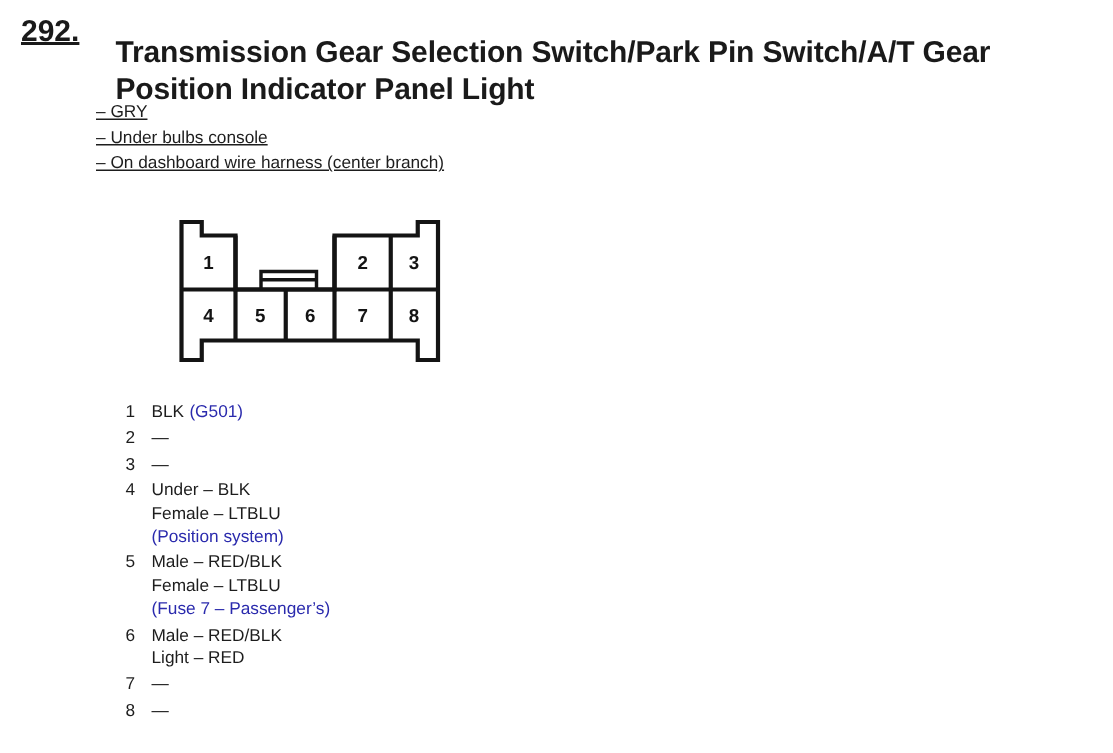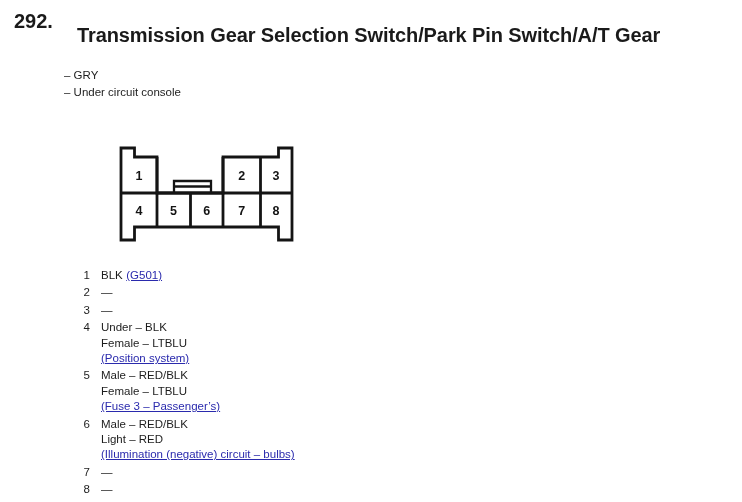--- a/index.html
+++ b/index.html
@@ -10,60 +10,62 @@
     background: #ffffff;
     overflow: hidden;
     font-family: "Liberation Sans", "DejaVu Sans", sans-serif;
     color: #1a1a1a;
     -webkit-font-smoothing: antialiased;
   }
   .page { position: absolute; inset: 0; }
 
   
   .heading { position: absolute; left: 14px; top: 9px; display: flex; align-items: flex-start; width: 728px; }
-  .hnum { flex: 0 0 49px; font-weight: 700; font-size: 20px; line-height: 25px; }
+  .hnum { flex: 0 0 49px; font-weight: 700; font-size: 20px; line-height: 25px; text-decoration: underline; }
   .htitle { margin: 14px; font-weight: 700; font-size: 20px; line-height: 25px; letter-spacing: -0.1px; }
   .tl { display: block; white-space: nowrap; }
 
   
   .notes { position: absolute; left: 64px; top: 67px; margin: 0; padding: 0; list-style: none;
-           font-size: 11.5px; line-height: 17.2px; color: #1d1d1d; }
+           font-size: 11.5px; line-height: 17.2px; color: #1d1d1d; text-decoration: underline; }
 
   
   .connector { position: absolute; left: 115px; top: 145px; margin: 0; width: 190px; height: 100px; }
   .ln { fill: none; stroke: #141414; stroke-width: 2.8; }
   .lt { stroke-width: 2.3; }
   .cav { font-family: "Liberation Sans", sans-serif; font-weight: 700; font-size: 12.5px;
          fill: #141414; text-anchor: middle; }
 
   
   .pins { position: absolute; left: 82px; top: 268px; width: 330px;
           font-size: 11.5px; line-height: 15.4px; color: #1d1d1d; }
   .pin { display: flex; margin-top: 2px; }
   .pin:first-child { margin-top: 0; }
   .pnum { flex: 0 0 8px; text-align: right; }
   .pbody { margin-left: 11px; }
-  .blue { color: #2a2aad; text-decoration: underline; }
+  .blue { color: #2a2aad; }
   .inote { margin-left: 3.5px; }
 </style>
 </head>
 <body>
 
 <main class="page">
 
   <header class="heading">
     <span class="hnum">292.</span>
     <h1 class="htitle">
       <span class="tl">Transmission Gear Selection Switch/Park Pin Switch/A/T Gear</span>
+      <span class="tl">Position Indicator Panel Light</span>
     </h1>
   </header>
 
   <ul class="notes">
     <li>– GRY</li>
-    <li>– Under circuit console</li>
+    <li>– Under bulbs console</li>
+    <li>– On dashboard wire harness (center branch)</li>
   </ul>
 
   <figure class="connector">
     <svg width="190" height="100" viewBox="0 0 190 100">
       <path class="ln" d="M6,3 H19.5 V12 H42 V48 H108 V12 H163.5 V3 H177 V95 H163.5 V82 H19.5 V95 H6 Z"></path>
       <path class="ln" d="M6,48 H177"></path>
       <path class="ln" d="M42,12 V82"></path>
       <path class="ln" d="M75.5,48 V82"></path>
       <path class="ln" d="M108,12 V82"></path>
       <path class="ln" d="M145.5,12 V82"></path>
@@ -114,30 +116,29 @@
         <div>Female – LTBLU</div>
         <div class="blue">(Position system)</div>
       </div>
     </div>
 
     <div class="pin">
       <span class="pnum">5</span>
       <div class="pbody">
         <div>Male – RED/BLK</div>
         <div>Female – LTBLU</div>
-        <div class="blue">(Fuse 3 – Passenger’s)</div>
+        <div class="blue">(Fuse 7 – Passenger’s)</div>
       </div>
     </div>
 
     <div class="pin">
       <span class="pnum">6</span>
       <div class="pbody">
         <div>Male – RED/BLK</div>
         <div>Light – RED</div>
-        <div class="blue">(Illumination (negative) circuit – bulbs)</div>
       </div>
     </div>
 
     <div class="pin">
       <span class="pnum">7</span>
       <div class="pbody">
         <div>—</div>
       </div>
     </div>
 

